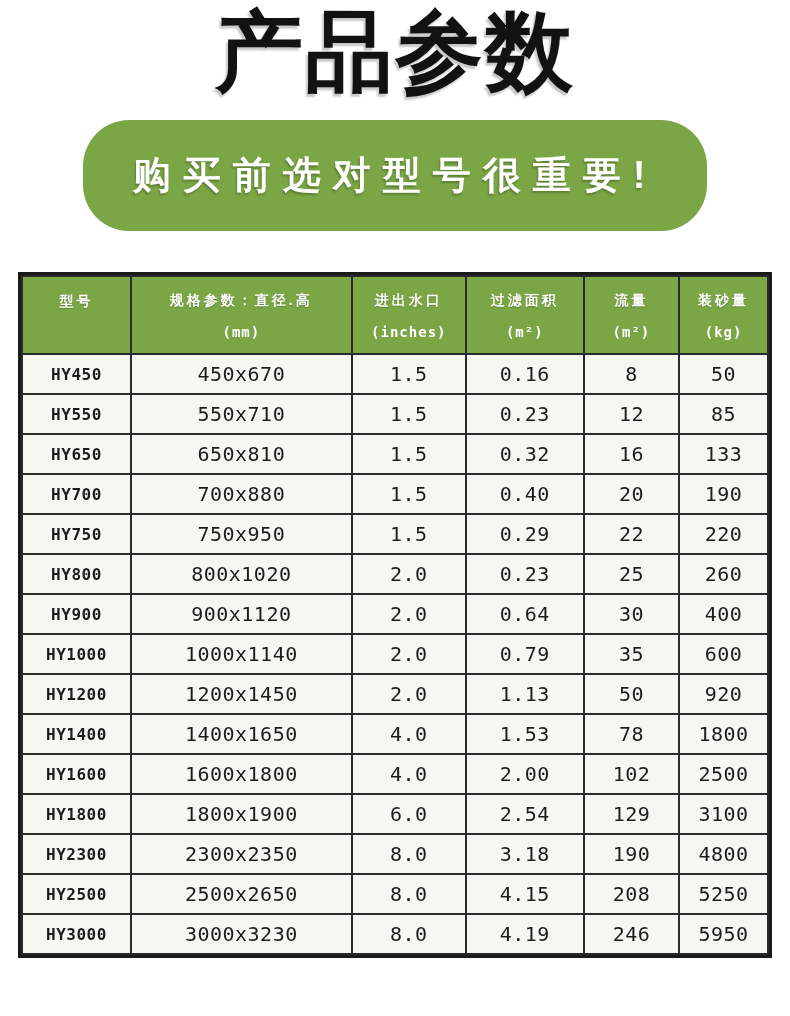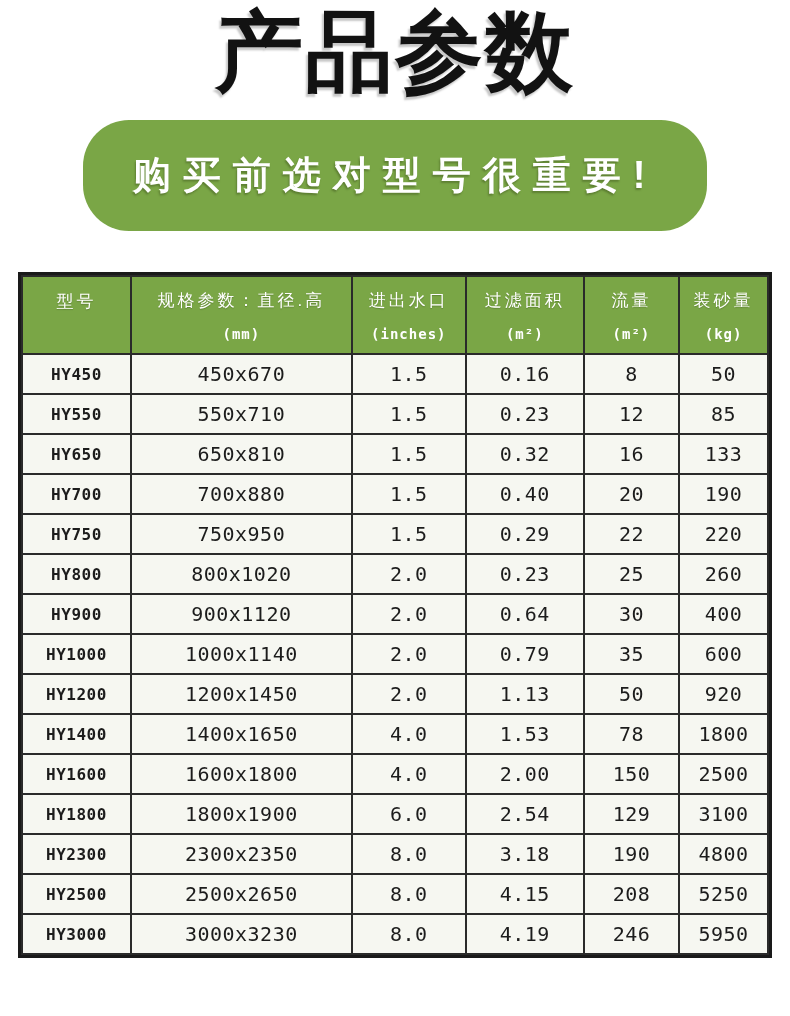--- a/index.html
+++ b/index.html
@@ -64,22 +64,22 @@
     background:var(--green);
     color:#ffffff;
     border:2px solid var(--line);
     height:78px;
     vertical-align:middle;
     text-align:center;
     padding:2px 0 0;
   }
   th .col-label{
     display:block;
-    font-size:17px;
-    font-weight:normal;
+    font-size:14px;
+    font-weight:bold;
     letter-spacing:3px;
     line-height:1.25;
     text-shadow:0 1px 1px rgba(40,55,15,0.3);
   }
   th .col-unit{
     display:block;
     font-size:14px;
     font-weight:bold;
     letter-spacing:1px;
     margin-top:14px;
@@ -236,21 +236,21 @@
             <td class="cell-value">4.0</td>
             <td class="cell-value">1.53</td>
             <td class="cell-value">78</td>
             <td class="cell-value">1800</td>
           </tr>
           <tr>
             <td class="cell-model">HY1600</td>
             <td class="cell-value">1600x1800</td>
             <td class="cell-value">4.0</td>
             <td class="cell-value">2.00</td>
-            <td class="cell-value">150</td>
+            <td class="cell-value">102</td>
             <td class="cell-value">2500</td>
           </tr>
           <tr>
             <td class="cell-model">HY1800</td>
             <td class="cell-value">1800x1900</td>
             <td class="cell-value">6.0</td>
             <td class="cell-value">2.54</td>
             <td class="cell-value">129</td>
             <td class="cell-value">3100</td>
           </tr>

